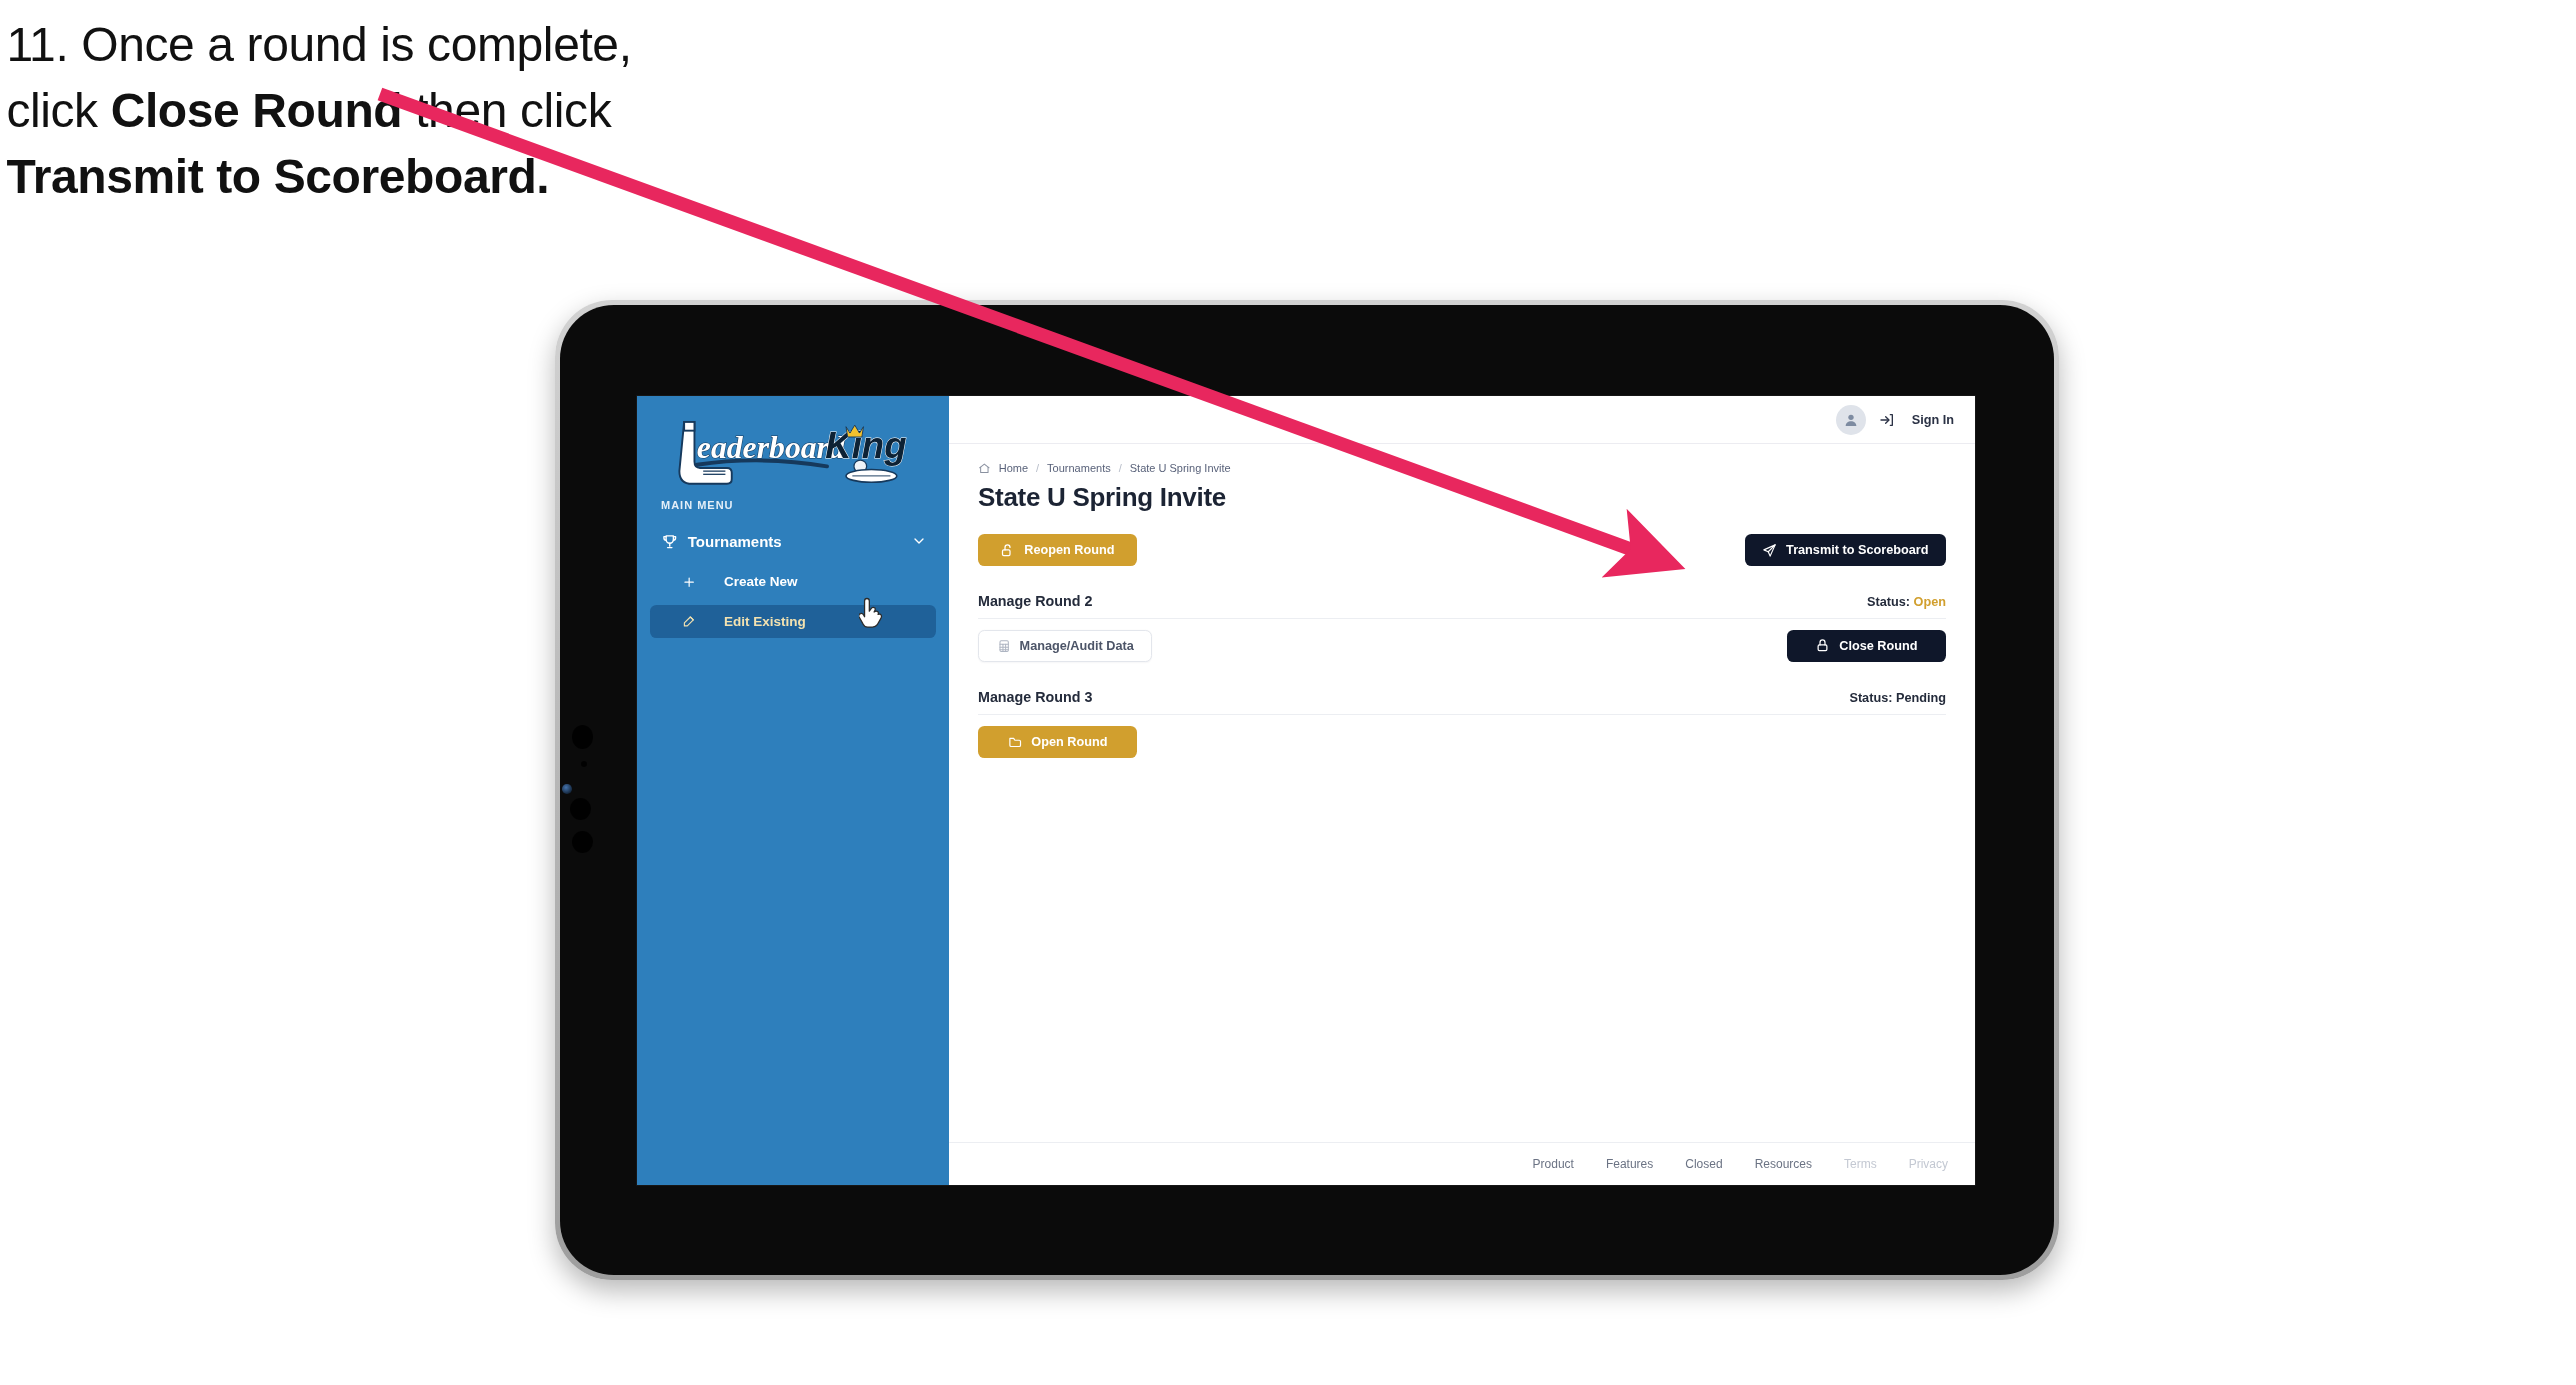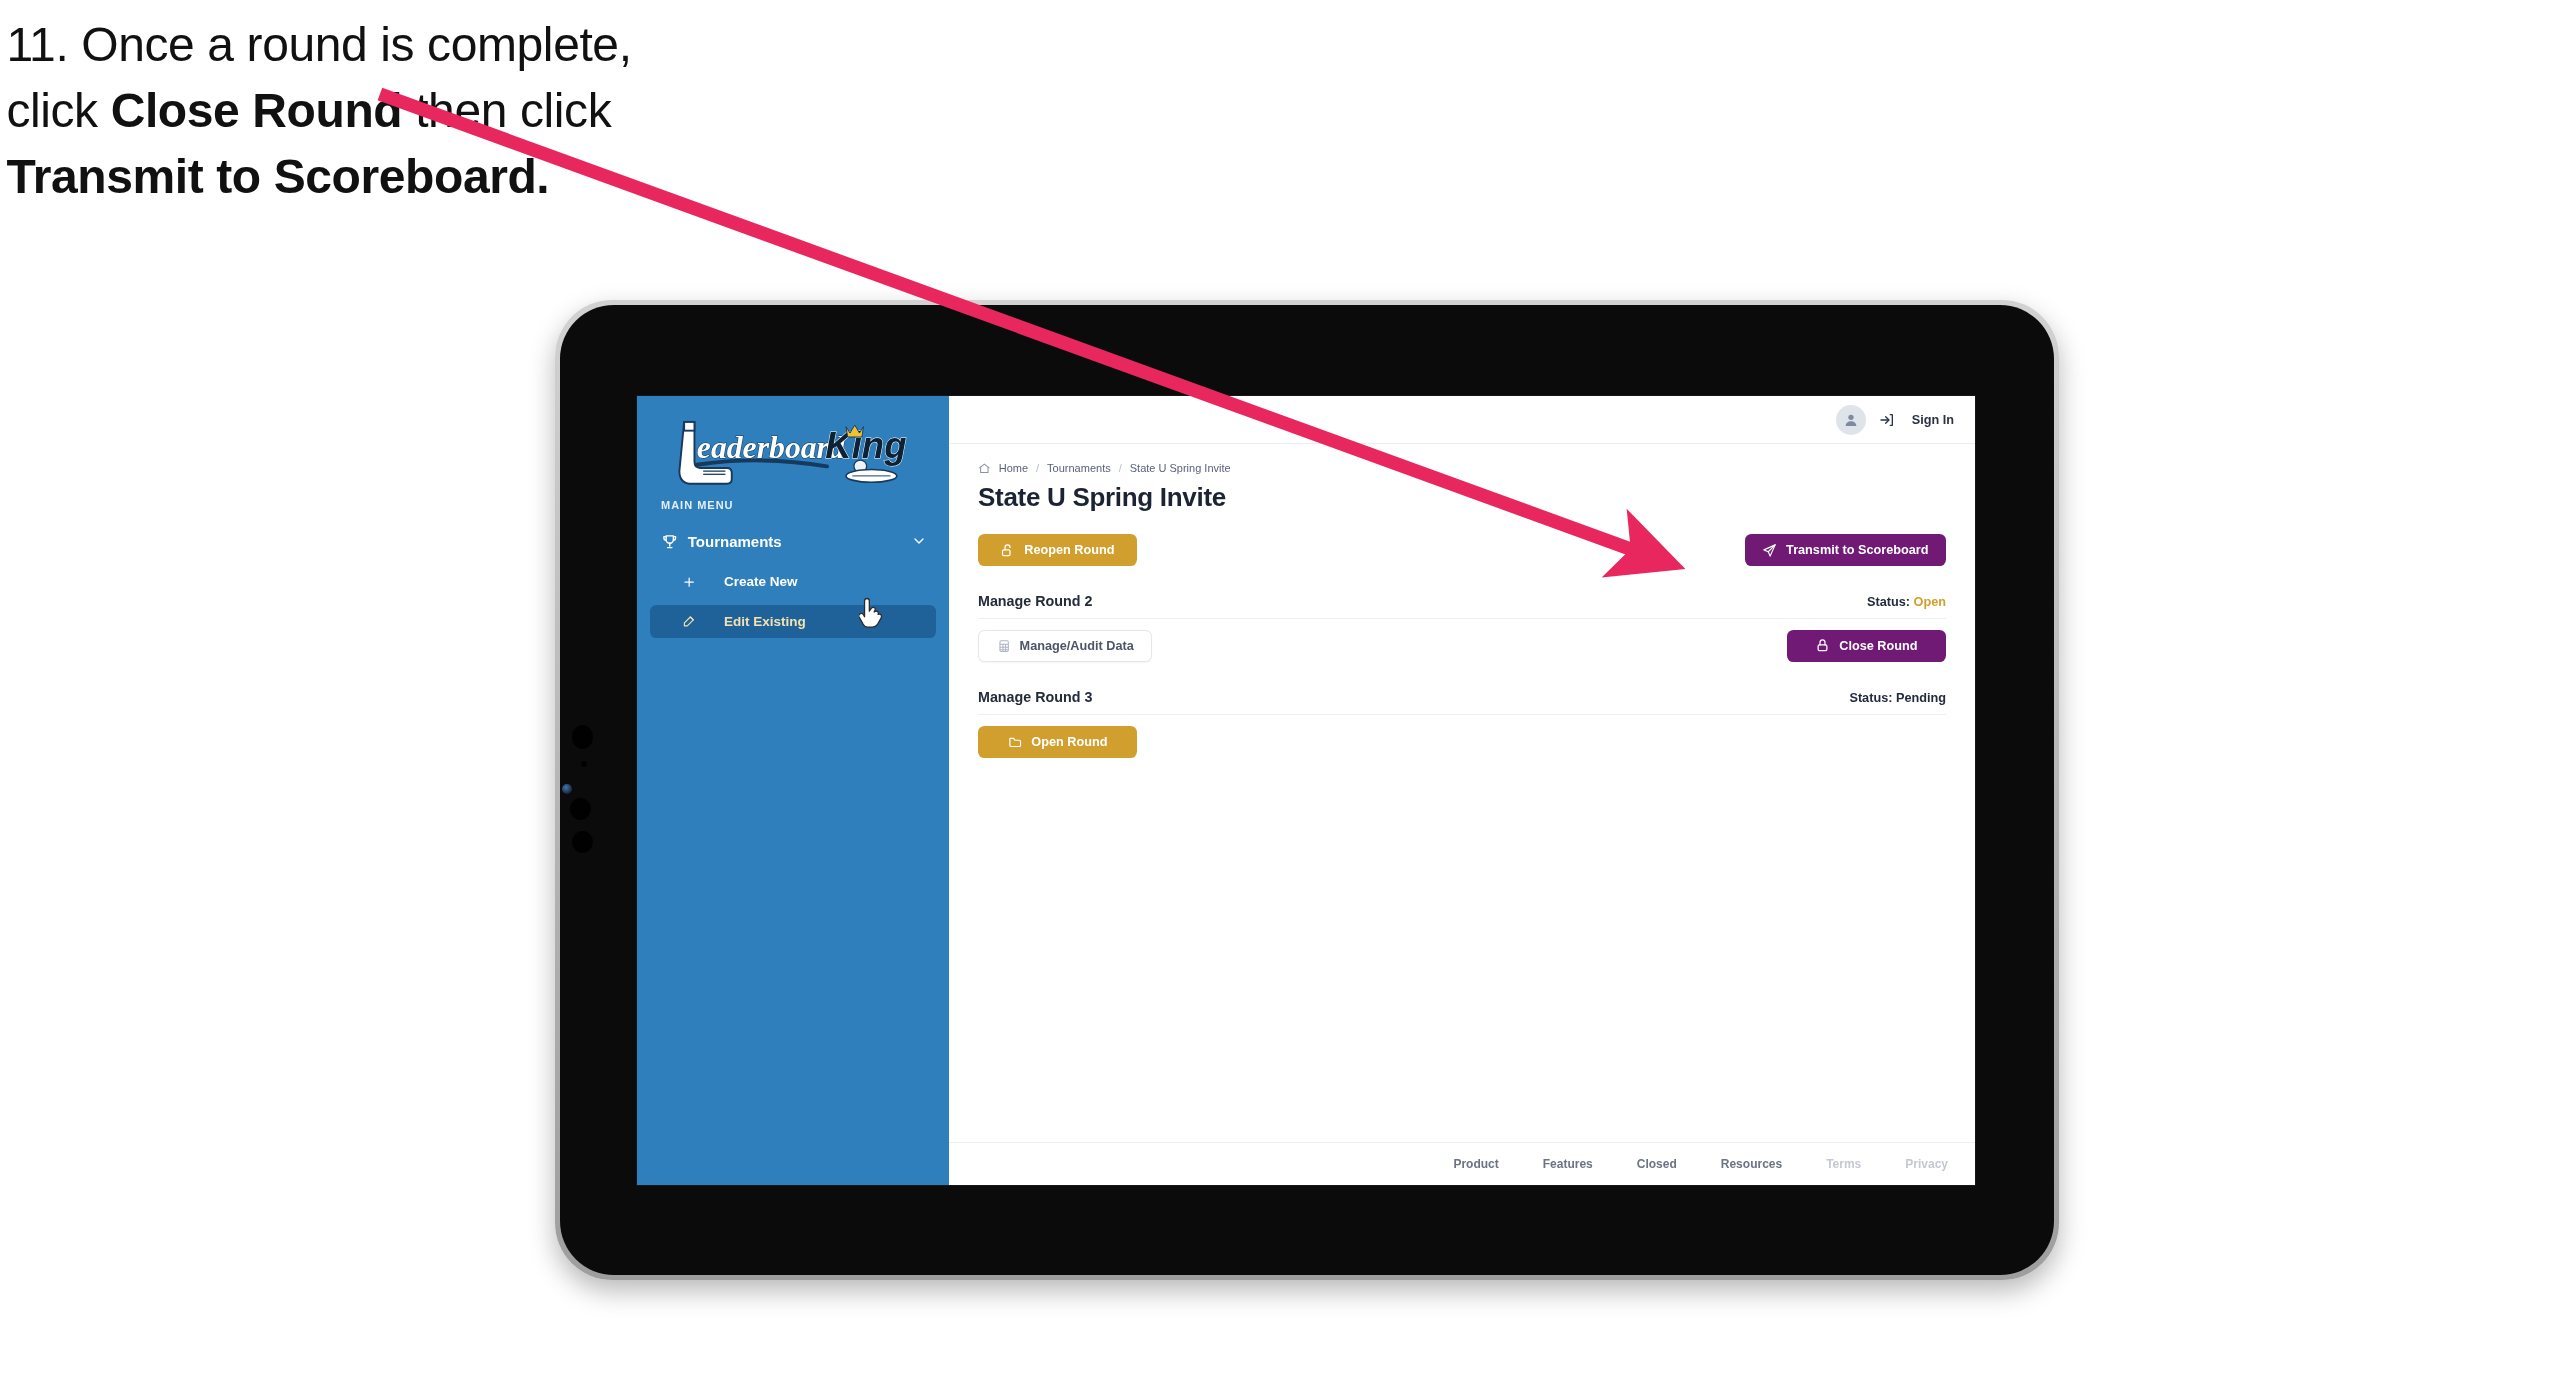--- a/index.html
+++ b/index.html
@@ -178,37 +178,37 @@
     height: 32px;
     padding: 0 17.5px;
     border-radius: 6.4px;
     font-size: 12.7px;
     font-weight: 700;
     border: none;
     white-space: nowrap;
     font-family: "Liberation Sans", sans-serif;
   }
   .btn-gold { background: #d19f2e; color: #ffffff; min-width: 159px; justify-content: center; }
-  .btn-blue { background: #701a75; color: #ffffff; min-width: 159px; justify-content: center; }
+  .btn-blue { background: #0f172a; color: #ffffff; min-width: 159px; justify-content: center; }
   .btn-ghost {
     background: #ffffff; color: #4d5568;
     border: 0.8px solid #e3e6ec;
     min-width: 159px; justify-content: center;
     box-shadow: 0 0.8px 1.6px rgba(16,24,40,.04);
   }
   .spacer { flex: 1; }
 
   .footer {
     border-top: 0.8px solid #eceef2;
     height: 43px;
     display: flex; align-items: center; justify-content: flex-end;
-    gap: 44px;
+    gap: 32px;
     padding-right: 27px;
     font-size: 12px;
-    font-weight: 700;
+    font-weight: 400;
   }
   .footer a { color: #6b7384; text-decoration: none; }
   .footer a.muted { color: #c3c8d2; }
 
   
   .cursor { position: absolute; pointer-events: none; }
 </style>
 </head>
 <body>
 

